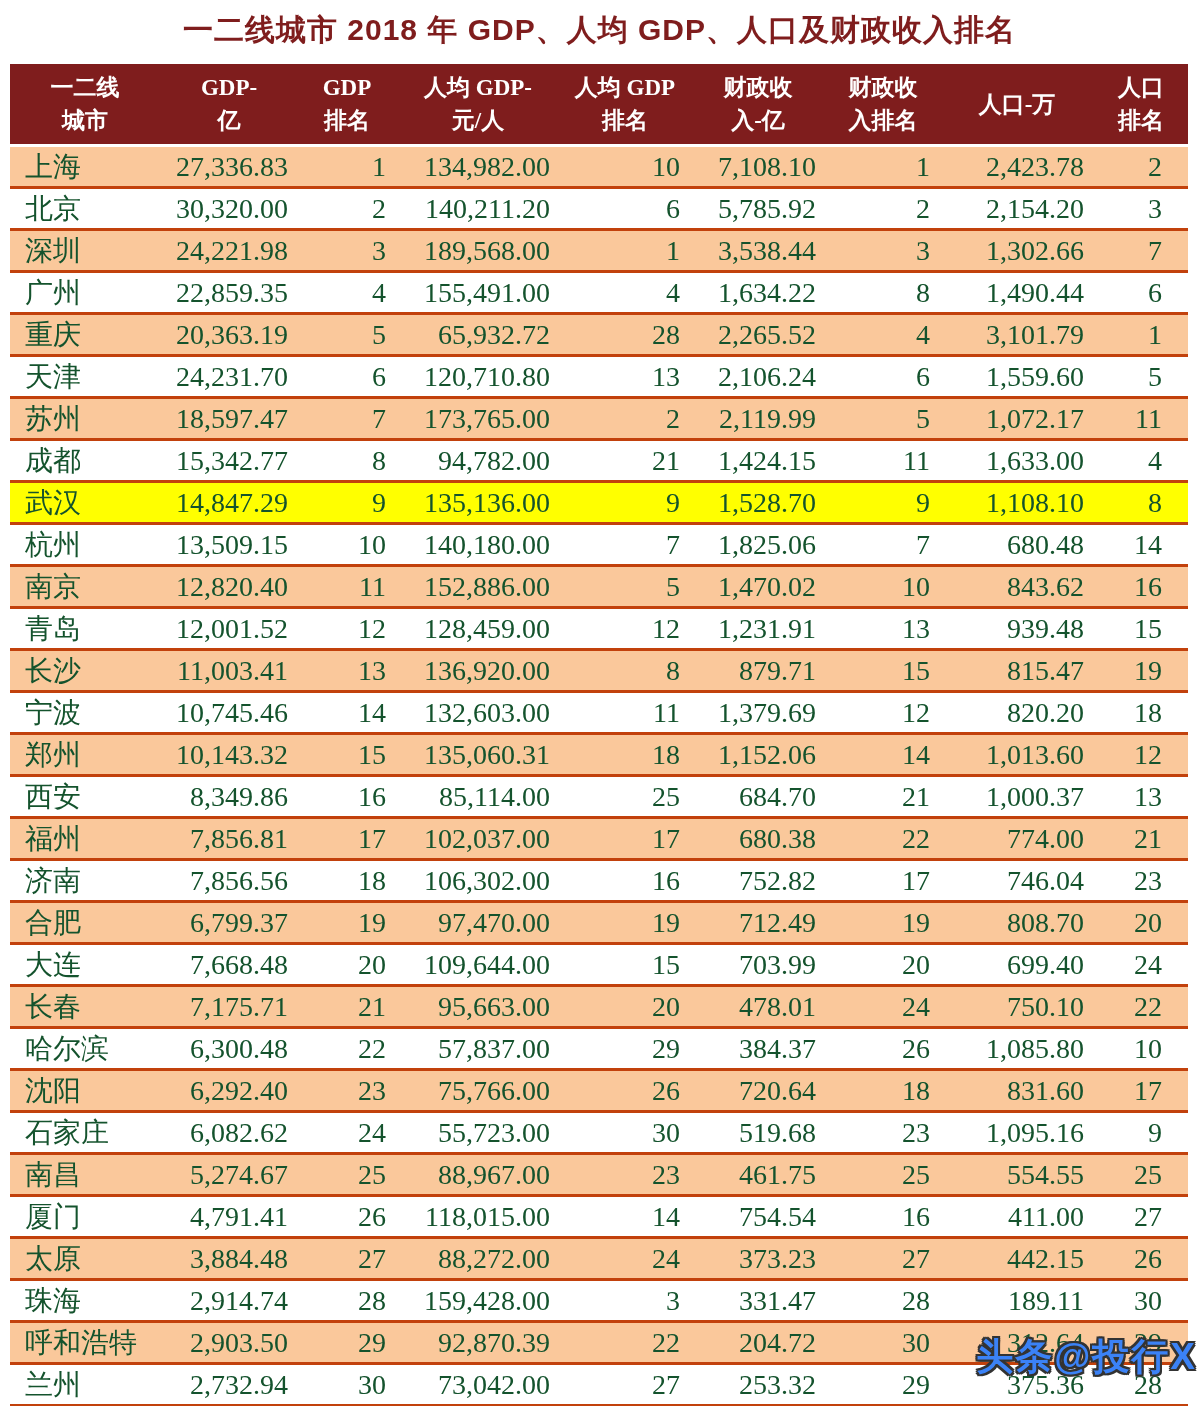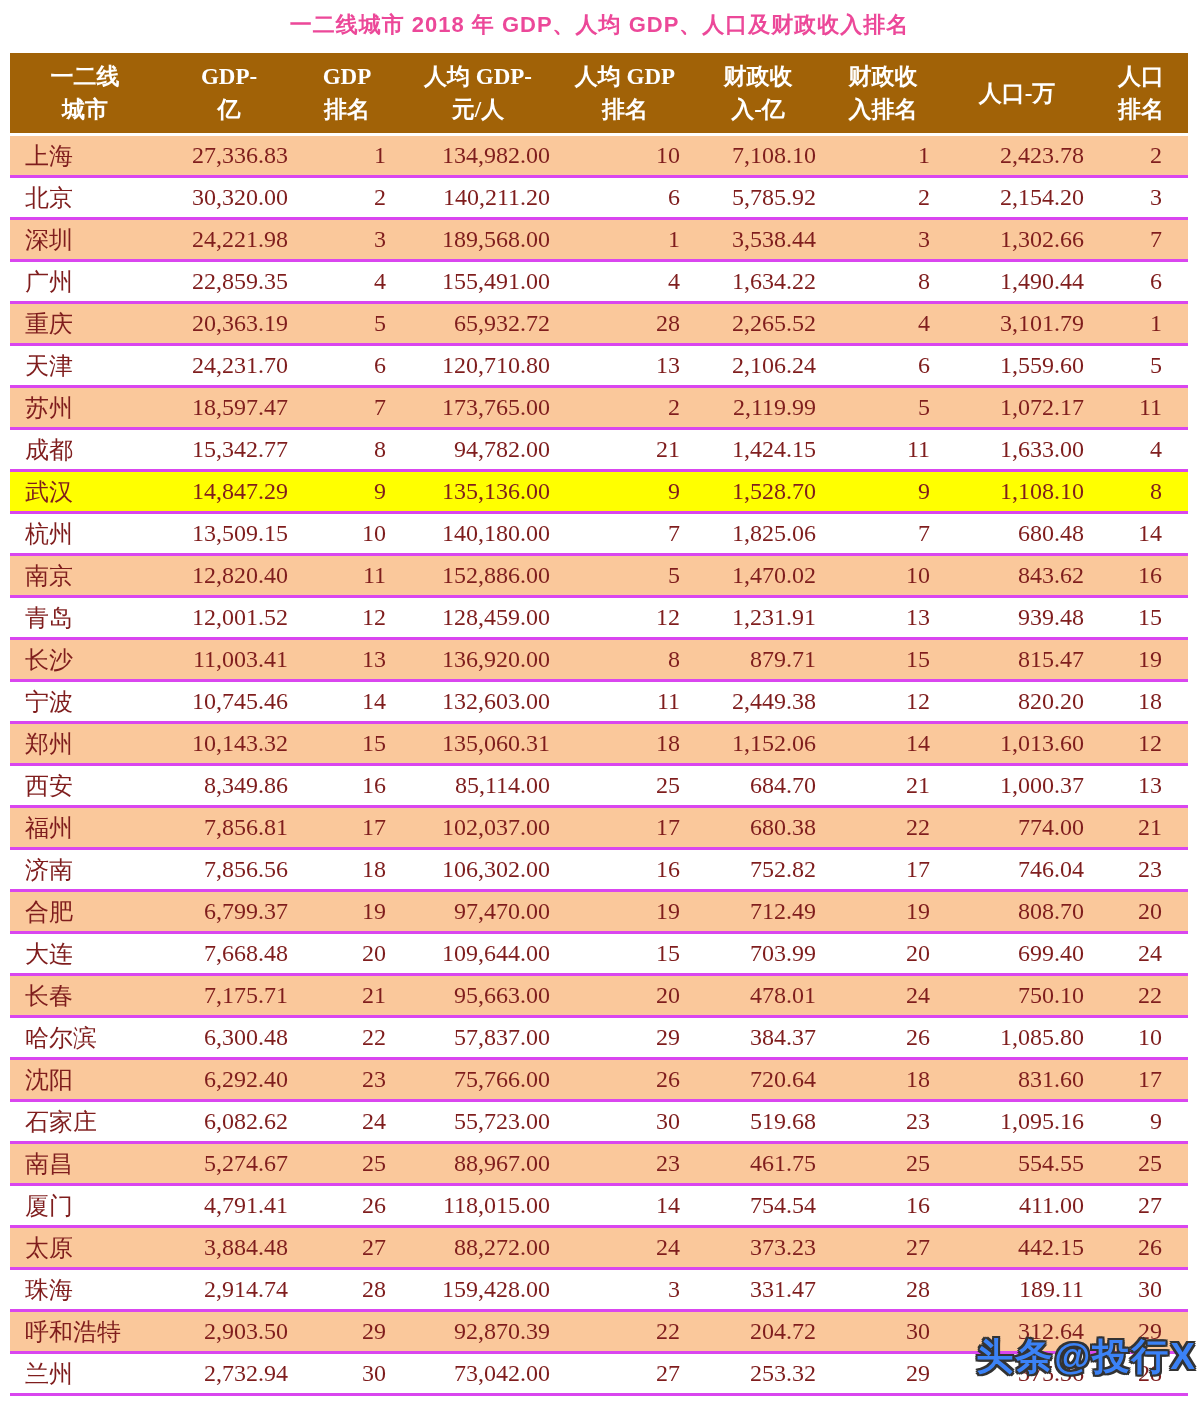--- a/index.html
+++ b/index.html
@@ -1,30 +1,30 @@
 <!DOCTYPE html>
 <html><head>
 <meta charset="utf-8">
 <style>
   html,body{margin:0;padding:0;background:#ffffff;}
   body{width:1199px;height:1406px;overflow:hidden;position:relative;
        font-family:"Liberation Serif", serif;}
   .page{padding:6px 10px 0 10px;}
-  .title{margin:4px 0 13px 0;text-align:center;color:#ec4899;
+  .title{margin:4px 0 13px 0;text-align:center;color:#7f1d1d;
          font-family:"Liberation Sans", sans-serif;
-         font-weight:bold;font-size:22px;letter-spacing:1px;white-space:nowrap;}
+         font-weight:bold;font-size:30px;letter-spacing:1px;white-space:nowrap;}
   .table{width:1178px;}
   .grid-row{display:grid;
     grid-template-columns:150px 138px 98px 164px 130px 136px 114px 154px 94px;}
-  .thead{background:#a16207;color:#ffffff;height:80px;border-bottom:3px solid #fff;}
+  .thead{background:#7f1d1d;color:#ffffff;height:80px;border-bottom:3px solid #fff;}
   .hcell{display:flex;flex-direction:column;justify-content:center;align-items:center;
          font-weight:bold;font-size:23px;line-height:33px;text-align:center;
          white-space:nowrap;}
-  .tbody .row{height:39px;border-bottom:3px solid #d946ef;align-items:center;
-              font-size:24px;color:#7f1d1d;background:#ffffff;}
+  .tbody .row{height:39px;border-bottom:3px solid #c2410c;align-items:center;
+              font-size:28px;color:#14532d;background:#ffffff;}
   .tbody .row:nth-child(odd){background:#FAC89B;}
   .tbody .row.highlight{background:#FFFF00;}
   .cell{text-align:right;padding-right:10px;white-space:nowrap;overflow:hidden;}
   .cell.city{text-align:left;padding-left:15px;padding-right:0;}
   .cell.last{padding-right:26px;}
   .watermark{position:absolute;right:2px;top:1332px;z-index:5;
              font-family:"Liberation Sans", sans-serif;font-weight:bold;
              font-size:37px;color:#3b82f6;letter-spacing:2px;white-space:nowrap;
              text-shadow:-2px -2px 0 #333,2px -2px 0 #333,-2px 2px 0 #333,
                           2px 2px 0 #333,0 2px 0 #333,2px 0 0 #333,
@@ -231,21 +231,21 @@
     <div class="cell">815.47</div>
     <div class="cell last">19</div>
   </div>
 
   <div class="row grid-row">
     <div class="cell city">宁波</div>
     <div class="cell">10,745.46</div>
     <div class="cell">14</div>
     <div class="cell">132,603.00</div>
     <div class="cell">11</div>
-    <div class="cell">2,449.38</div>
+    <div class="cell">1,379.69</div>
     <div class="cell">12</div>
     <div class="cell">820.20</div>
     <div class="cell last">18</div>
   </div>
 
   <div class="row grid-row">
     <div class="cell city">郑州</div>
     <div class="cell">10,143.32</div>
     <div class="cell">15</div>
     <div class="cell">135,060.31</div>

